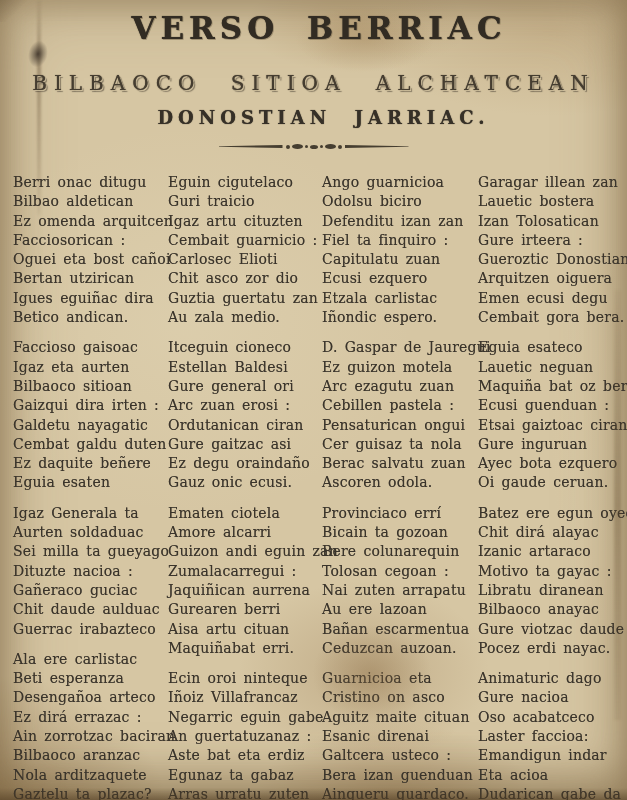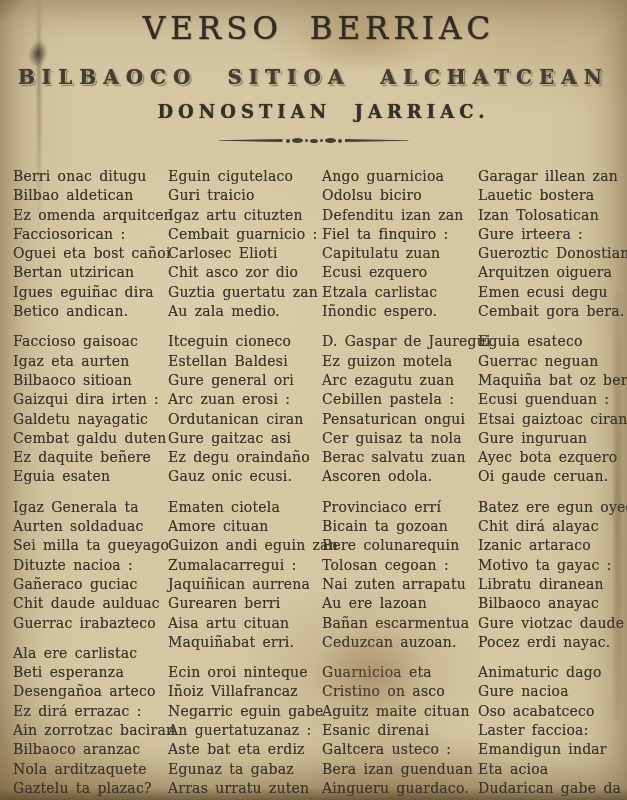--- a/index.html
+++ b/index.html
@@ -36,26 +36,26 @@
   .edge-right{right:6px;top:290px;width:7px;height:430px;
     background:linear-gradient(to bottom, rgba(100,78,48,0.05), rgba(100,78,48,0.30), rgba(100,78,48,0.08));
     filter:blur(1px);}
   .corner-tl{left:-18px;top:-18px;width:60px;height:40px;
     background:linear-gradient(135deg, rgba(70,55,35,0.55), transparent 65%);}
   .bottom-edge{left:0;bottom:0;width:627px;height:12px;
     background:linear-gradient(to top, rgba(80,60,35,0.55), transparent);}
   
   .masthead{position:relative;text-align:center;padding-top:10px;}
   .title{
-    font-size:31px;font-weight:normal;letter-spacing:5px;word-spacing:12px;
+    font-size:31px;font-weight:bold;letter-spacing:5px;word-spacing:12px;
     color:#322c23;text-shadow:0 0 1px #322c23, 1px 1px 0 rgba(100,85,60,0.35);margin-left:11px;
   }
   .subtitle{
-    margin-top:19px;
-    font-size:20px;font-weight:bold;letter-spacing:7px;word-spacing:16px;
+    margin-top:25px;
+    font-size:20px;font-weight:normal;letter-spacing:7px;word-spacing:16px;
     color:#453d30;
     text-shadow:0 0 1px #453d30, 1px 1px 0 rgba(214,198,163,0.9), 2px 2px 1px rgba(69,61,48,0.55);
     text-align:center;
   }
   .subtitle2{
     margin-top:12px;
     font-size:18px;font-weight:bold;letter-spacing:5px;word-spacing:12px;
     color:#363027;text-shadow:0 0 1px #363027;padding-left:20px;
   }
   
@@ -175,21 +175,21 @@
           <div class="line">Estellan Baldesi</div>
           <div class="line">Gure general ori</div>
           <div class="line">Arc zuan erosi :</div>
           <div class="line">Ordutanican ciran</div>
           <div class="line">Gure gaitzac asi</div>
           <div class="line">Ez degu oraindaño</div>
           <div class="line">Gauz onic ecusi.</div>
         </div>
         <div class="stanza">
           <div class="line">Ematen ciotela</div>
-          <div class="line">Amore cituan</div>
+          <div class="line">Amore alcarri</div>
           <div class="line">Guizon andi eguin zan</div>
           <div class="line">Zumalacarregui :</div>
           <div class="line">Jaquiñican aurrena</div>
           <div class="line">Gurearen berri</div>
           <div class="line">Aisa artu cituan</div>
           <div class="line">Maquiñabat erri.</div>
         </div>
         <div class="stanza">
           <div class="line">Ecin oroi ninteque</div>
           <div class="line">Iñoiz Villafrancaz</div>
@@ -248,21 +248,21 @@
           <div class="line">Lauetic bostera</div>
           <div class="line">Izan Tolosatican</div>
           <div class="line">Gure irteera :</div>
           <div class="line">Gueroztic Donostian</div>
           <div class="line">Arquitzen oiguera</div>
           <div class="line">Emen ecusi degu</div>
           <div class="line">Cembait gora bera.</div>
         </div>
         <div class="stanza">
           <div class="line">Eguia esateco</div>
-          <div class="line">Guerrac neguan</div>
+          <div class="line">Lauetic neguan</div>
           <div class="line">Maquiña bat oz bero</div>
           <div class="line">Ecusi guenduan :</div>
           <div class="line">Etsai gaiztoac ciran</div>
           <div class="line">Gure inguruan</div>
           <div class="line">Ayec bota ezquero</div>
           <div class="line">Oi gaude ceruan.</div>
         </div>
         <div class="stanza">
           <div class="line">Batez ere egun oyec</div>
           <div class="line">Chit dirá alayac</div>

